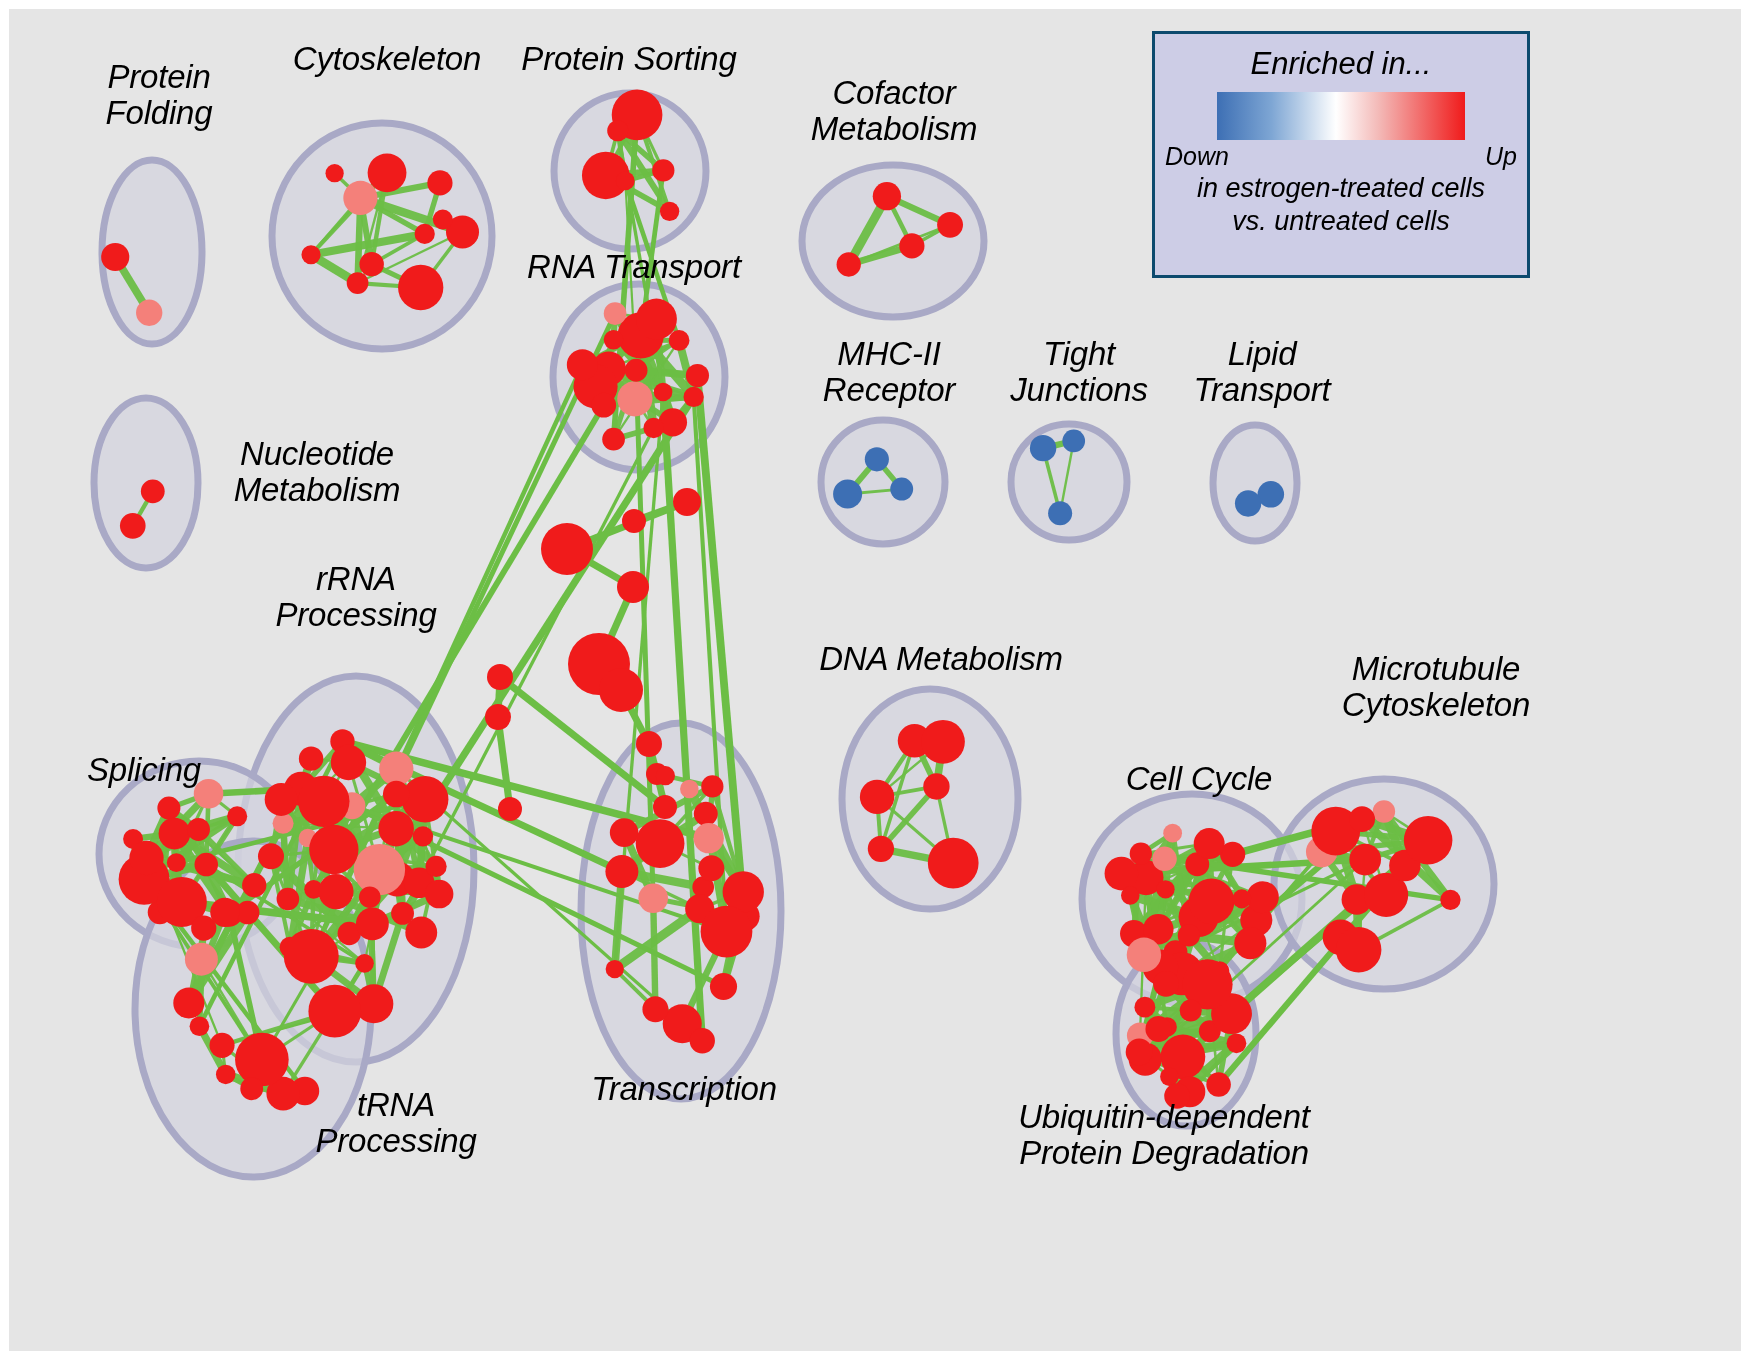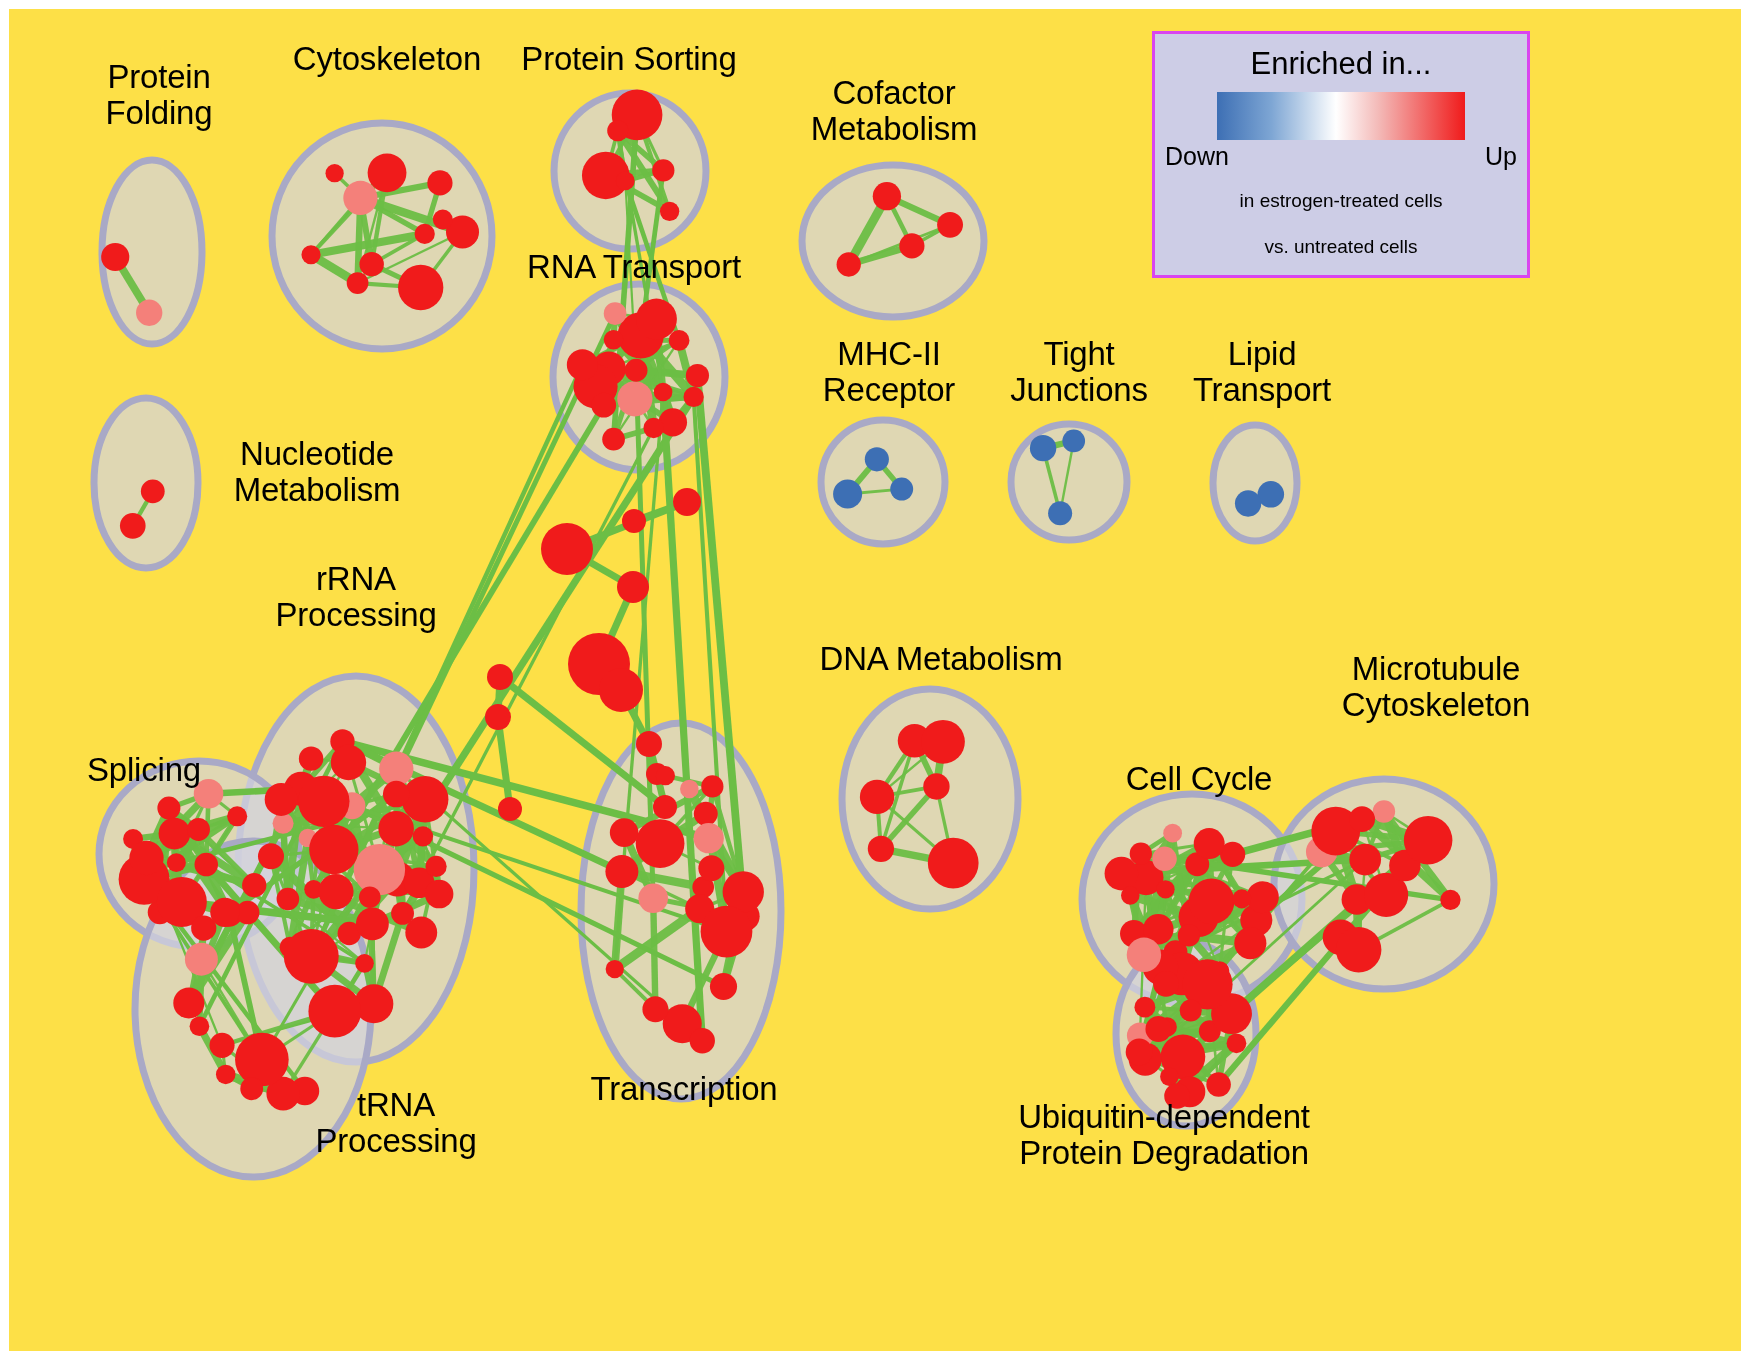--- a/index.html
+++ b/index.html
@@ -1,28 +1,28 @@
 <!DOCTYPE html>
 <html><head>
 <meta charset="utf-8">
 <style>
   html,body{margin:0;padding:0;background:#ffffff;}
   body{font-family:"Liberation Sans",sans-serif;}
   #stage{position:relative;width:1750px;height:1360px;background:#ffffff;overflow:hidden;}
-  #canvas{position:absolute;left:9px;top:9px;width:1732px;height:1342px;background:#fde047;}
+  #canvas{position:absolute;left:9px;top:9px;width:1732px;height:1342px;background:#e5e5e5;font-style:italic;}
   svg.net{position:absolute;left:0;top:0;width:100%;height:100%;}
   .clabel{position:absolute;color:#000;font-size:33px;line-height:36px;font-weight:400;
           text-align:center;white-space:pre-line;letter-spacing:-.2px;}
-  #legend{position:absolute;border:3px solid #d946ef;background:#cdcde6;
+  #legend{position:absolute;border:3px solid #0c4a6e;background:#cdcde6;
           box-sizing:border-box;text-align:center;}
   #legend .ltitle{font-size:31px;color:#000;margin-top:12px;}
   #legend .bar{height:48px;margin:10px auto 2px auto;
        background:linear-gradient(to right,#3d6fb4 0%,#7ea6d4 22%,#ffffff 48%,#f3b6b4 66%,#f01b1b 100%);}
   #legend .ends{display:flex;justify-content:space-between;font-size:25px;padding:0 10px;}
-  #legend .sub{font-size:19px;line-height:32px;margin-top:14px;}
+  #legend .sub{font-size:27px;line-height:32px;margin-top:1px;}
 </style>
 </head>
 <body>
 
 <div id="stage">
   <div id="canvas">
 
     <svg class="net" viewBox="0 0 1732 1342" preserveAspectRatio="none">
       <g id="g-clusters">
           <ellipse cx="143" cy="243" rx="50" ry="92" fill="#d2d2de" fill-opacity="0.72" stroke="#a9a9c6" stroke-width="7"></ellipse>

